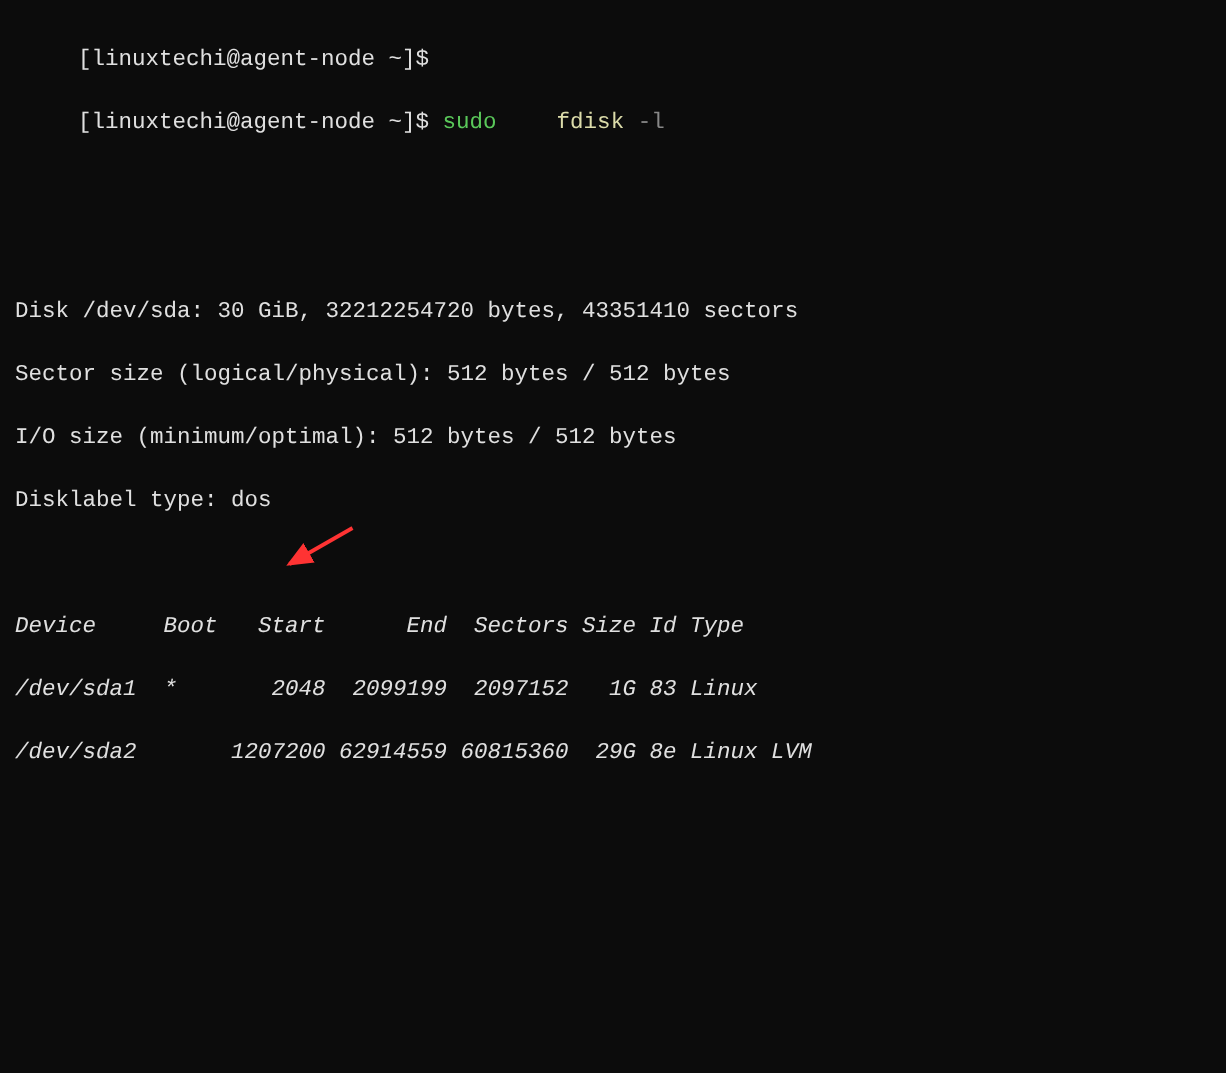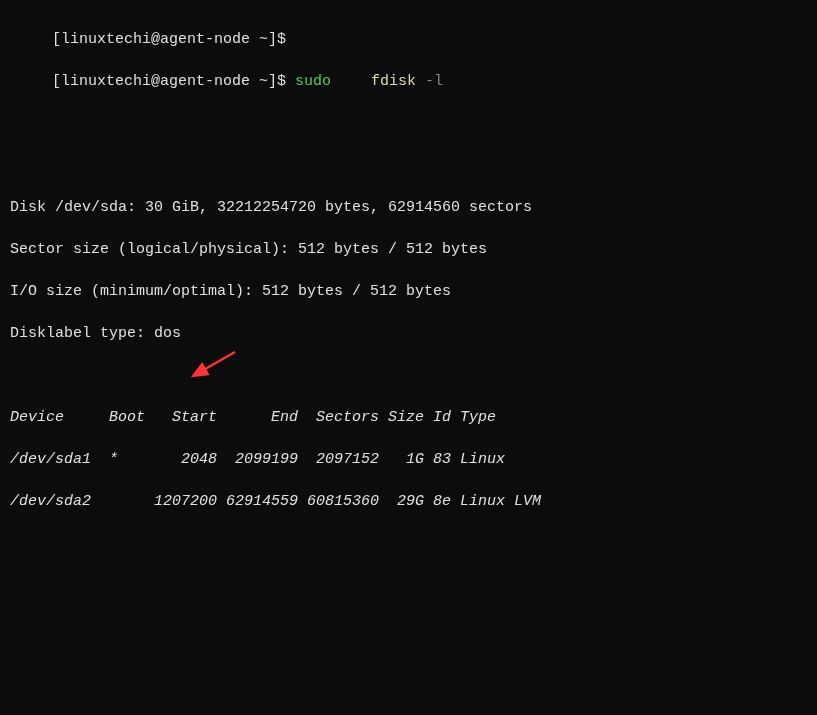--- a/index.html
+++ b/index.html
@@ -50,21 +50,21 @@
     }
   </style>
 </head>
 <body>
 
 <div class="terminal">
 <span class="line"><span class="prompt-bracket">[linuxtechi@agent-node ~]$</span></span>
 <span class="line"><span class="prompt-bracket">[linuxtechi@agent-node ~]$ </span><span class="cmd-sudo">sudo</span> <span class="cmd-fdisk">fdisk</span> <span class="cmd-flag">-l</span></span>
 <span class="line"> </span>
 <span class="line"> </span>
-<span class="line">Disk /dev/sda: 30 GiB, 32212254720 bytes, 62914560 sectors</span>
+<span class="line">Disk /dev/sda: 30 GiB, 32212254720 bytes, 43351410 sectors</span>
 <span class="line">Sector size (logical/physical): 512 bytes / 512 bytes</span>
 <span class="line">I/O size (minimum/optimal): 512 bytes / 512 bytes</span>
 <span class="line">Disklabel type: dos</span>
 <span class="line"> </span>
 <span class="line table-row">Device     Boot   Start      End  Sectors Size Id Type</span>
 <span class="line table-row">/dev/sda1  *       2048  2099199  2097152   1G 83 Linux</span>
 <span class="line table-row">/dev/sda2       1207200 62914559 60815360  29G 8e Linux LVM</span>
 <span class="line"> </span>
 <span class="line"> </span>
 

